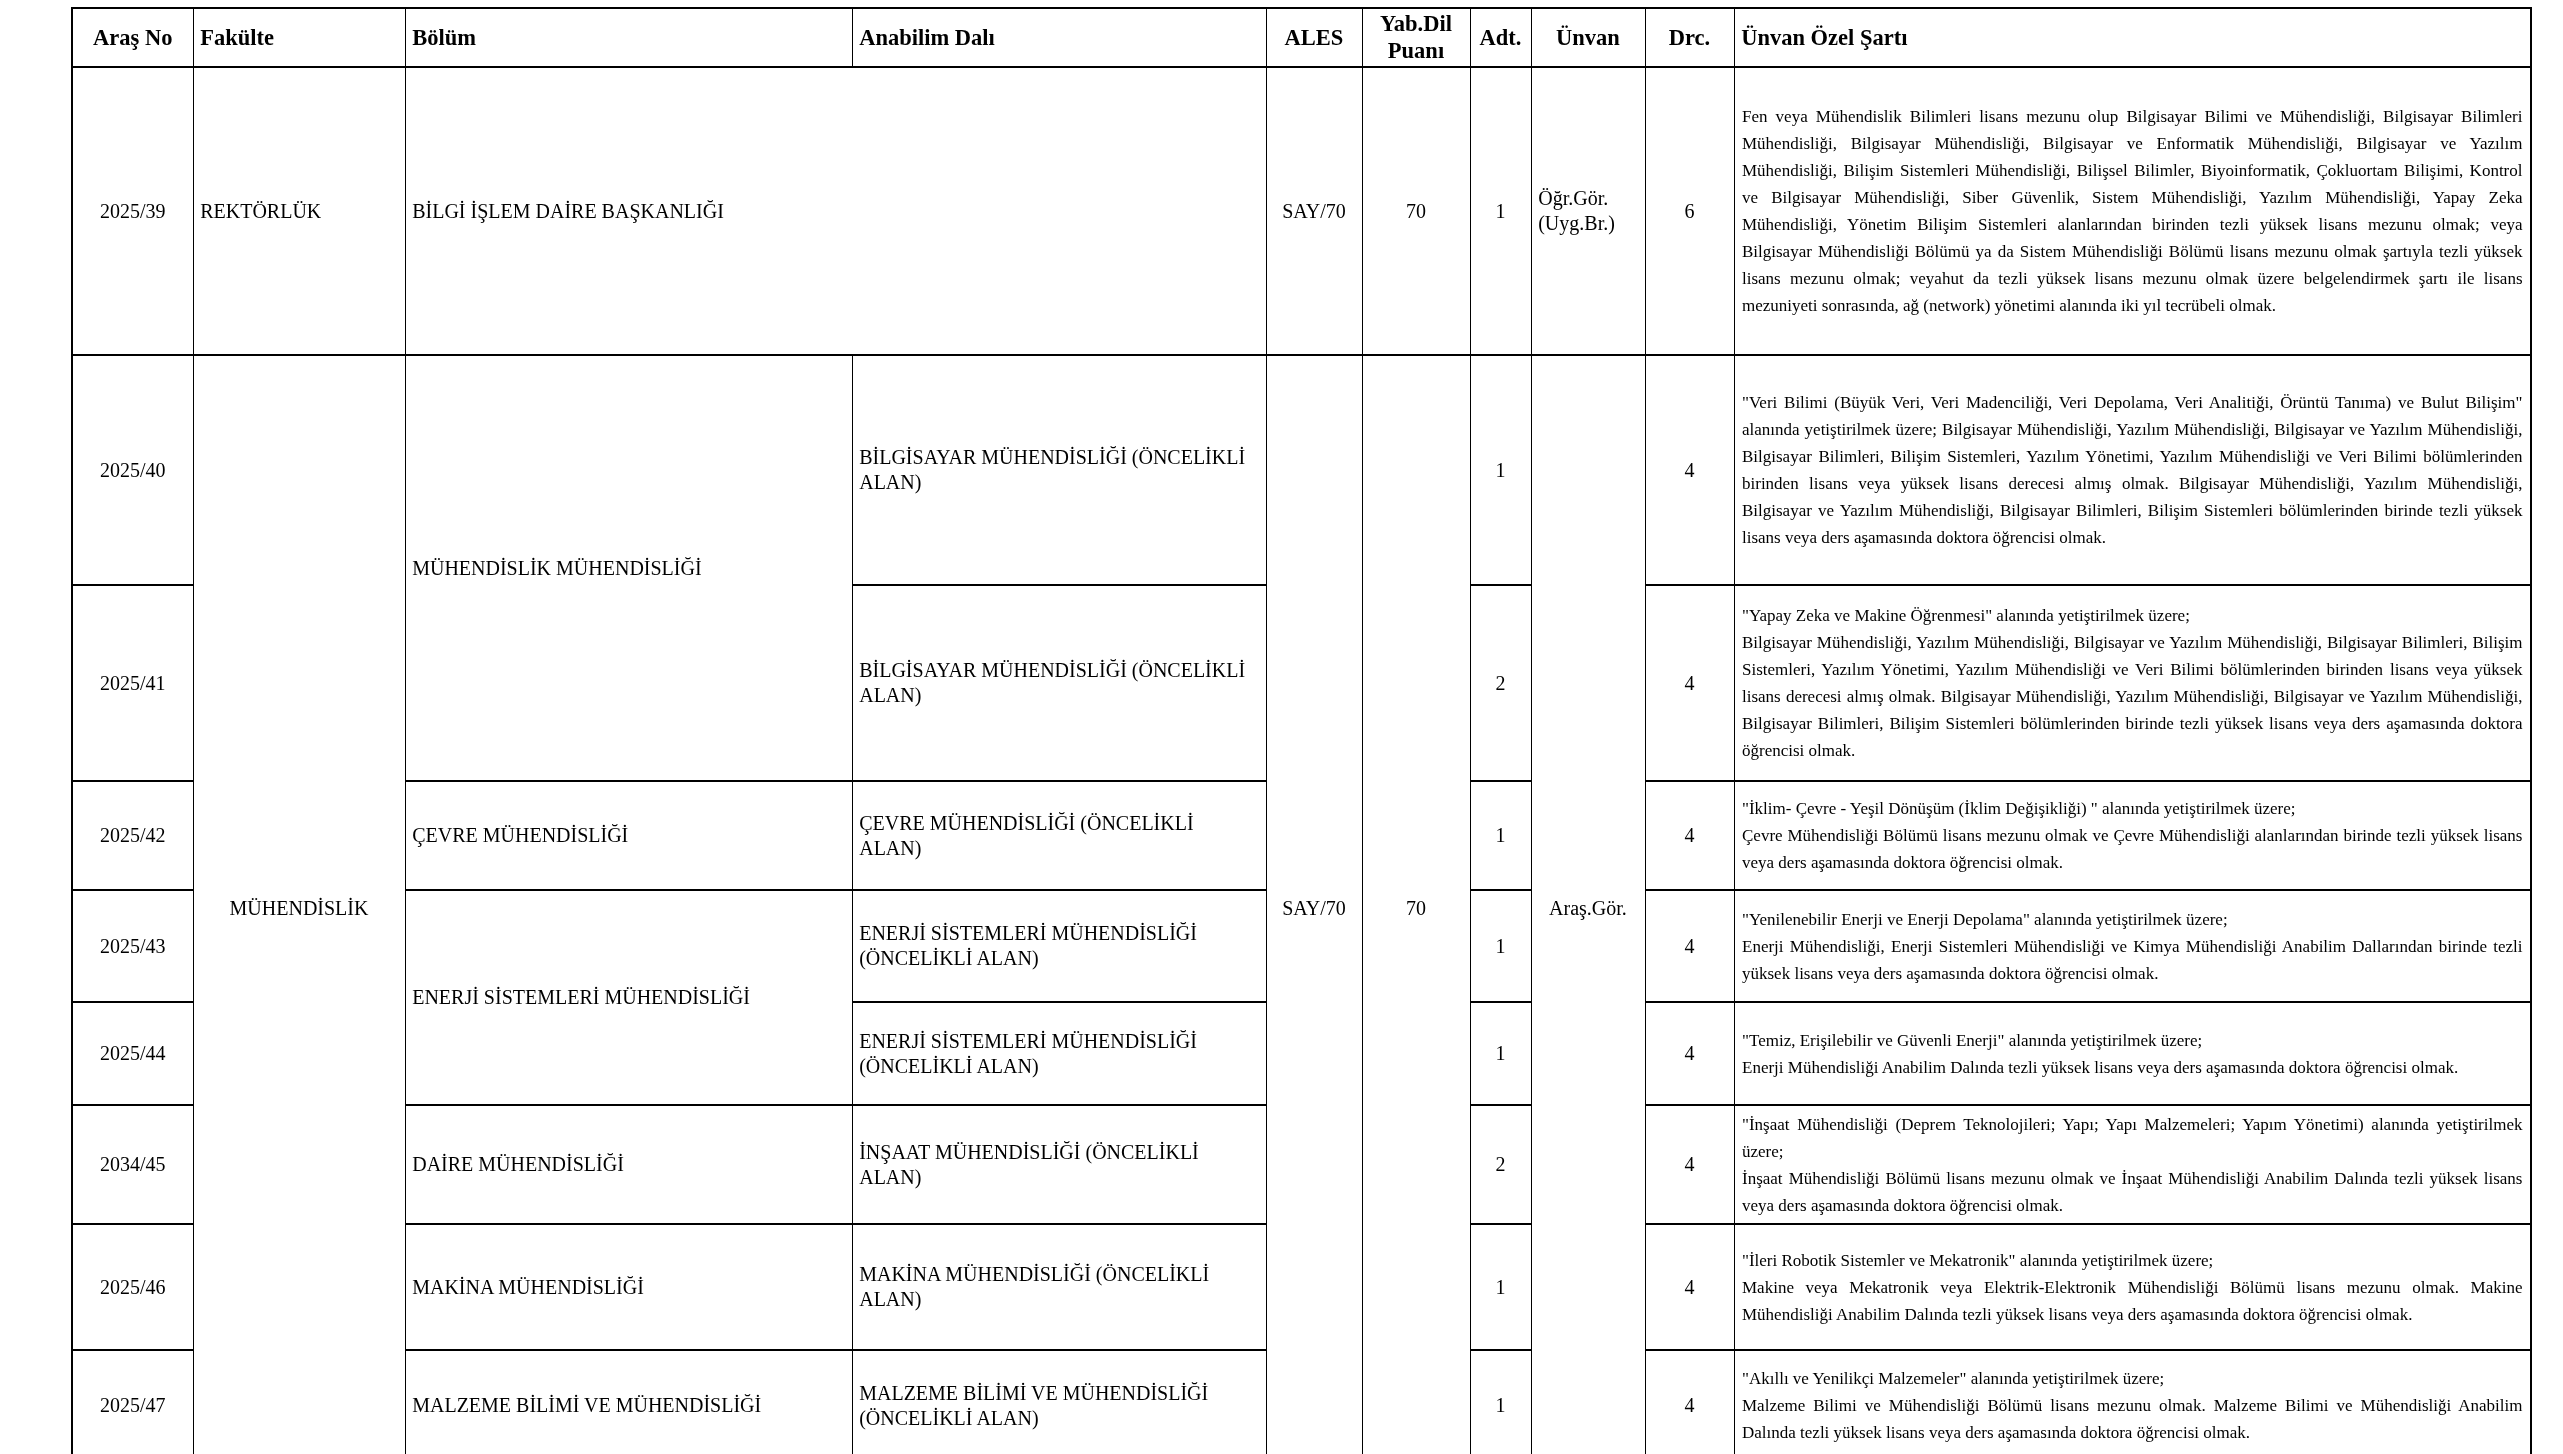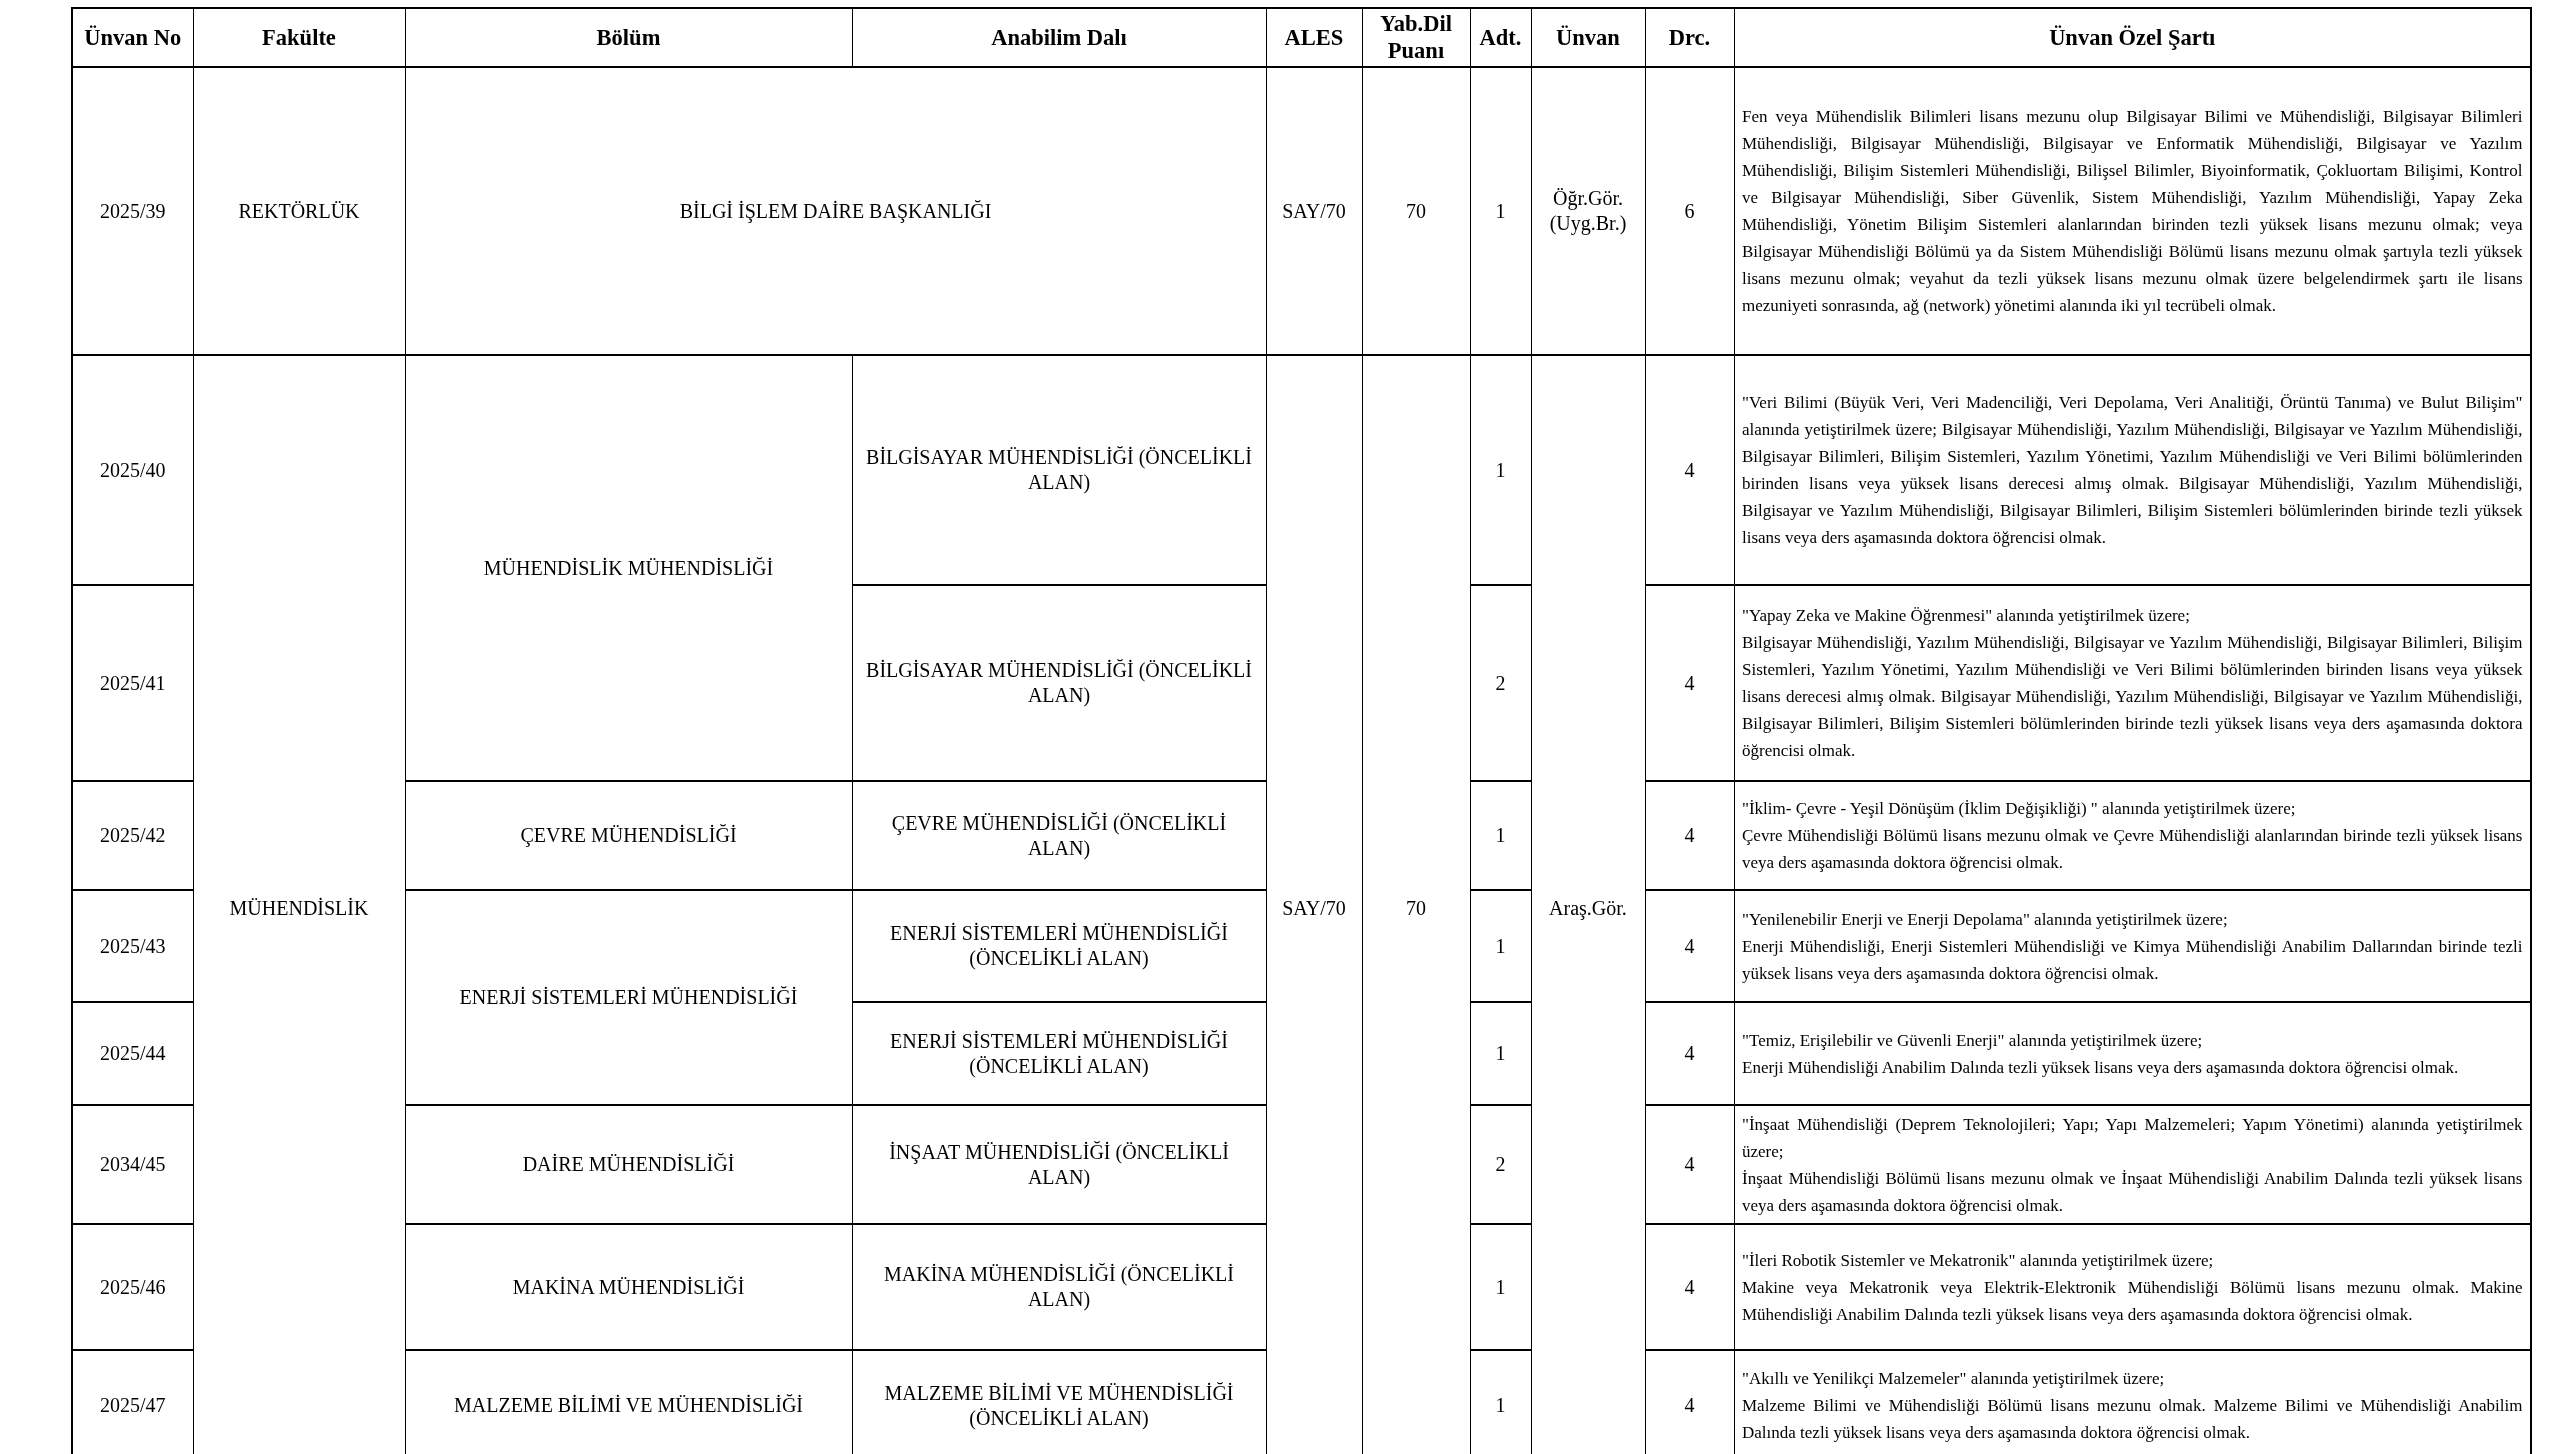--- a/index.html
+++ b/index.html
@@ -14,21 +14,21 @@
     width:2458px; border:2.5px solid #000;
   }
   th,td {
     border:1.7px solid #000; border-top-width:2.5px; border-bottom-width:2.5px;
     padding:1.7px 6.7px; vertical-align:middle; overflow:hidden;
     word-wrap:break-word;
   }
   th { font-size:22.5px; font-weight:bold; text-align:center; line-height:1.2; }
   td { font-size:20px; line-height:1.25; }
   .c { text-align:center; }
-  .l { text-align:center; }
+  .l { text-align:left; }
   td.sart {
     font-size:17px; line-height:27px; text-align:justify;
     white-space:pre-line; padding:3.3px 7.5px;
   }
   tr.hdr  { height:47px;  }
   tr.r39  { height:288px; }
   tr.r40  { height:230px; }
   tr.r41  { height:196px; }
   tr.r42  { height:109px; }
   tr.r43  { height:112px; }
@@ -49,21 +49,21 @@
       <col style="width:414px">
         <col style="width:96px">
         <col style="width:108px">
       <col style="width:61px">
         <col style="width:114px">
         <col style="width:89px">
       <col style="width:797px">
     </colgroup>
     <thead>
       <tr class="hdr">
-        <th class="c">Ünvan No</th>
+        <th class="c">Araş No</th>
         <th class="l">Fakülte</th>
         <th class="l">Bölüm</th>
         <th class="l">Anabilim Dalı</th>
         <th class="c">ALES</th>
         <th class="c">Yab.Dil Puanı</th>
         <th class="c">Adt.</th>
         <th class="c">Ünvan</th>
         <th class="c">Drc.</th>
         <th class="l">Ünvan Özel Şartı</th>
       </tr>

